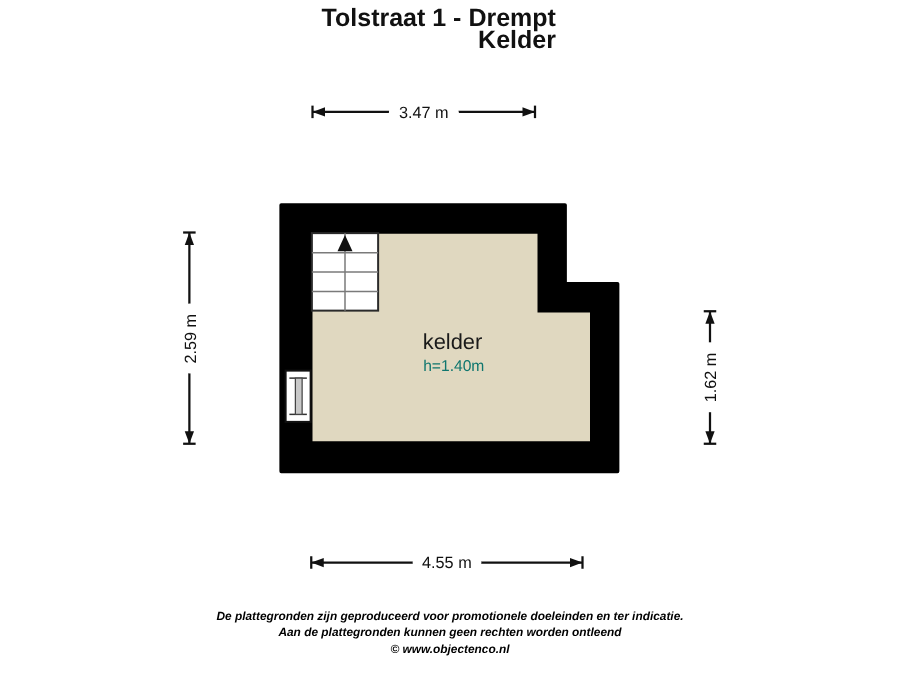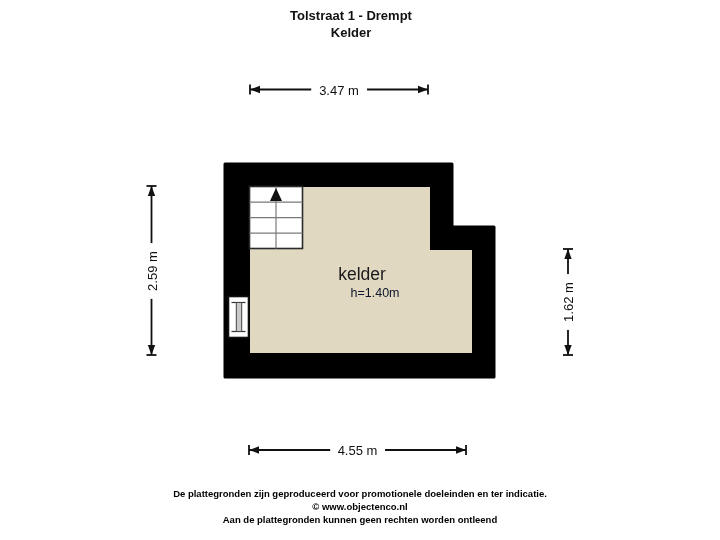--- a/index.html
+++ b/index.html
@@ -5,40 +5,40 @@
   html,body{margin:0;padding:0;}
   body{
     width:720px;height:540px;position:relative;overflow:hidden;
     background:#ffffff;
     font-family:"Liberation Sans", sans-serif;
     -webkit-font-smoothing:antialiased;
   }
   .plan-svg{position:absolute;left:0;top:0;}
   .title-block{
     position:absolute;top:7px;left:351px;transform:translateX(-50%);
-    text-align:center;color:#111;font-weight:bold;font-size:13px;line-height:17px;
+    text-align:right;color:#111;font-weight:bold;font-size:20px;line-height:17px;
     white-space:nowrap;
   }
   .room-label{
     position:absolute;left:362px;top:274px;transform:translate(-50%,-50%);
     font-size:17.5px;color:#1a1a1a;white-space:nowrap;
   }
   .room-height{
     position:absolute;left:363px;top:293px;transform:translate(-50%,-50%);
-    font-size:12.5px;color:#0f172a;white-space:nowrap;margin-left:12px;
+    font-size:12.5px;color:#0f766e;white-space:nowrap;
   }
   .dim-label{
     position:absolute;background:#ffffff;border-radius:10px;
     padding:1px 8px;font-size:13px;color:#111;white-space:nowrap;
     transform:translate(-50%,-50%);
   }
   .dim-label.vertical{transform:translate(-50%,-50%) rotate(-90deg);}
   .footer{
     position:absolute;top:487px;left:360px;transform:translateX(-50%);
-    text-align:center;font-size:9.5px;font-weight:bold;line-height:13px;color:#000;
+    text-align:center;font-size:9.5px;font-weight:bold;line-height:13px;color:#000;font-style:italic;
   }
   .footer div{white-space:nowrap;}
 </style>
 </head>
 <body>
 
 <svg class="plan-svg" width="720" height="540" viewBox="0 0 720 540">
 
   <path d="M225,164 H452 V227 H494 V377 H225 Z" stroke="#000" stroke-width="3" stroke-linejoin="round" fill="#000000"></path>
 
@@ -101,15 +101,15 @@
 <div class="room-label">kelder</div>
 <div class="room-height">h=1.40m</div>
 
 <div class="dim-label" style="left:339px;top:89.5px;">3.47 m</div>
 <div class="dim-label vertical" style="left:151.5px;top:270.5px;">2.59 m</div>
 <div class="dim-label vertical" style="left:568px;top:302px;">1.62 m</div>
 <div class="dim-label" style="left:357.5px;top:450px;">4.55 m</div>
 
 <div class="footer">
   <div>De plattegronden zijn geproduceerd voor promotionele doeleinden en ter indicatie.</div>
+  <div>Aan de plattegronden kunnen geen rechten worden ontleend</div>
   <div>© www.objectenco.nl</div>
-  <div>Aan de plattegronden kunnen geen rechten worden ontleend</div>
 </div>
 
 </body></html>

